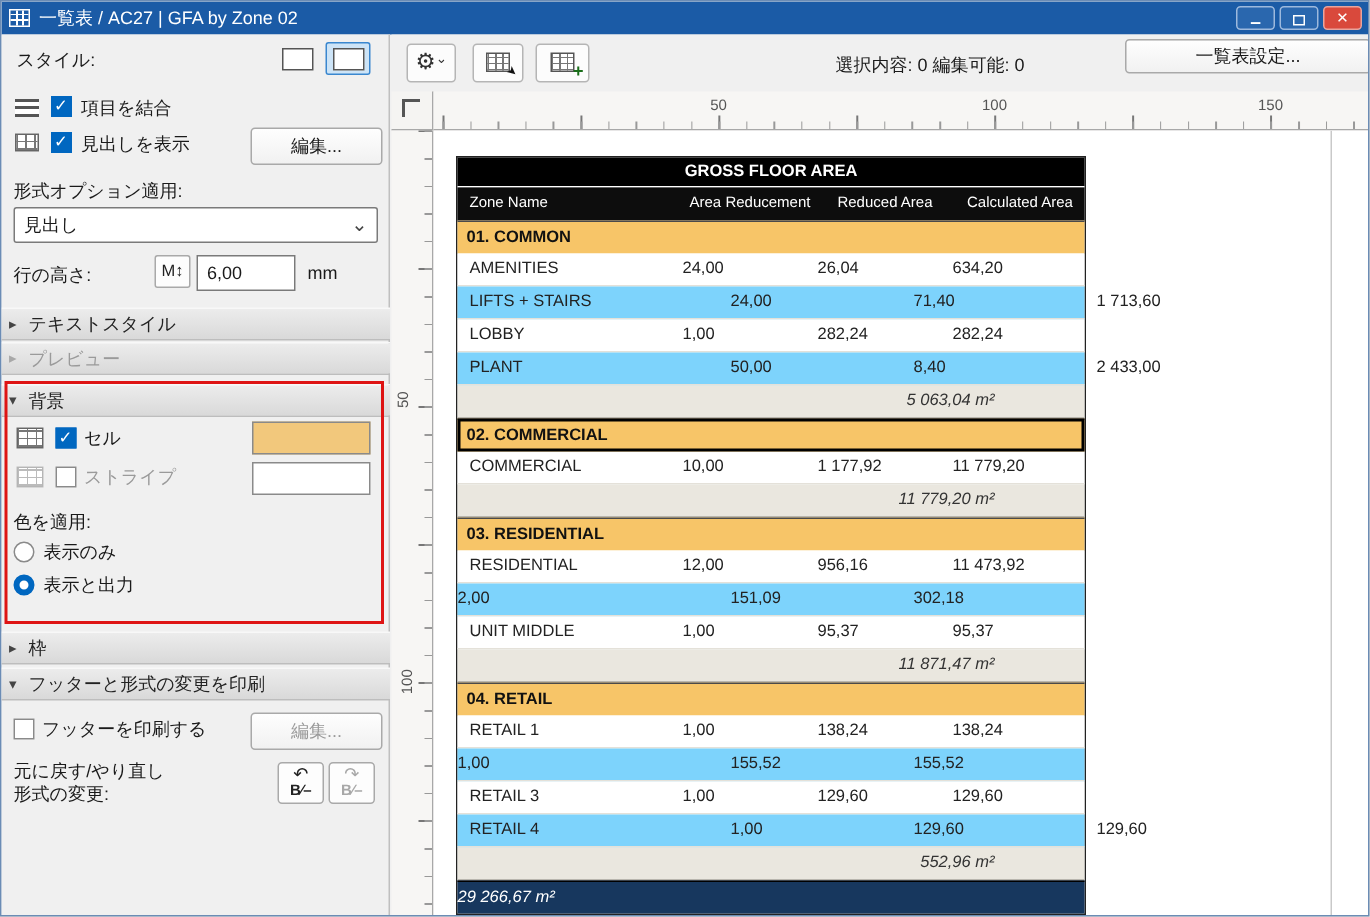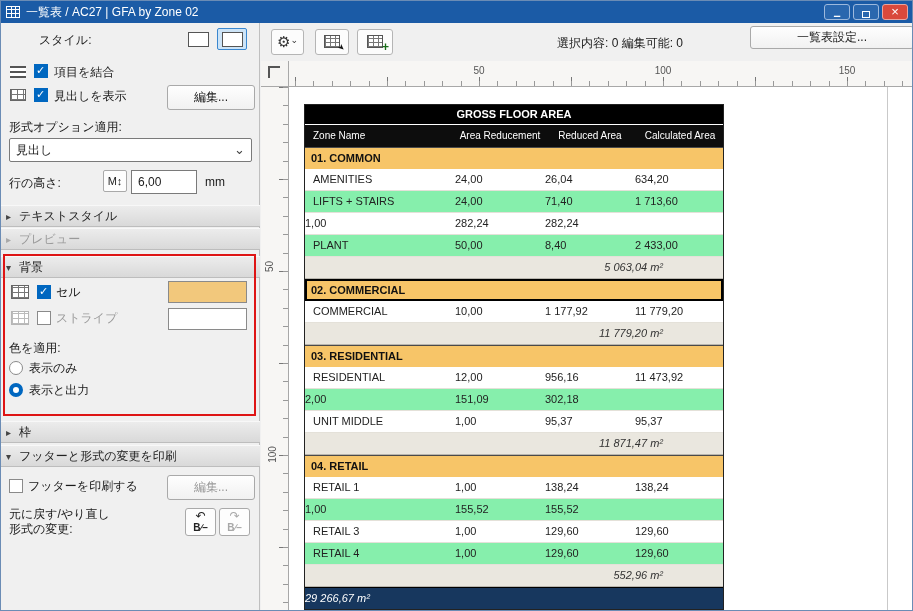--- a/index.html
+++ b/index.html
@@ -130,21 +130,21 @@
   .trow { display:grid; grid-template-columns:150px 90px 90px 90px; height:22px; line-height:21px;
           font-size:11px; color:#222; }
   .t-title { display:block; height:20px; line-height:19px; background:#000; color:#fff;
              font-weight:bold; text-align:center; font-size:11px; border-bottom:1px solid #fff; }
   .thead { background:#0d0d0d; color:#fff; font-size:10px; }
   .thead .cell { text-align:center; }
   .cell { white-space:nowrap; overflow:hidden; }
   .cell.c1 { text-align:left; padding-left:8px; }
   .cell.c2, .cell.c3, .cell.c4 { }
   .trow.data { background:#fff; border-bottom:1px solid #e4e1d9; }
-  .trow.data.alt { background:#86efac; }
+  .trow.data.alt { background:#7dd3fc;gap:32px; }
   .trow.zone { display:block; background:#f7c568; font-weight:bold; padding-left:6px;
                border-top:1px solid #4a4a4a; color:#111; }
   .trow.zone.selected { outline:2px solid #000; outline-offset:-2px; position:relative; z-index:2; }
   .trow.subtotal { display:block; background:#eae7df; font-style:italic; text-align:right;
                    padding-right:60px; border-bottom:1px solid #b9b6ae; color:#333; }
   .trow.grand { display:block; background:#17375e; color:#fff; font-style:italic; 
                 padding-right:30px; border-top:1px solid #000; }
 </style>
 </head>
 <body>
@@ -156,21 +156,21 @@
     <span>一覧表 / AC27 | GFA by Zone 02</span>
     <div class="win-btns">
       <div class="win-btn"><span class="min-glyph"></span></div>
       <div class="win-btn"><span class="restore-glyph"></span></div>
       <div class="win-btn close"><span class="close-glyph"></span></div>
     </div>
   </div>
 
   <div class="left-panel">
 
-    <span class="lbl" style="left:10px;top:9px;margin-left:28px;">スタイル:</span>
+    <span class="lbl" style="left:10px;top:9px;">スタイル:</span>
     <div class="style-btn" style="left:182px;top:5px;">
       <span class="ic grid-lines"></span>
     </div>
     <div class="style-btn sel" style="left:216px;top:5px;">
       <span class="ic grid-lines"></span>
     </div>
 
     <span class="mini-icon merge-lines" style="left:9px;top:43px;width:16px;height:12px;"></span>
     <span class="cb on" style="left:33px;top:41px;"></span>
     <span class="lbl" style="left:53px;top:41px;">項目を結合</span>
@@ -294,20 +294,21 @@
               <div class="cell c3">26,04</div>
               <div class="cell c4">634,20</div>
             </div>
             <div class="trow data alt">
               <div class="cell c1">LIFTS + STAIRS</div>
               <div class="cell c2">24,00</div>
               <div class="cell c3">71,40</div>
               <div class="cell c4">1 713,60</div>
             </div>
             <div class="trow data">
+              <div class="cell c1">LOBBY</div>
               <div class="cell c2">1,00</div>
               <div class="cell c3">282,24</div>
               <div class="cell c4">282,24</div>
             </div>
             <div class="trow data alt">
               <div class="cell c1">PLANT</div>
               <div class="cell c2">50,00</div>
               <div class="cell c3">8,40</div>
               <div class="cell c4">2 433,00</div>
             </div>

